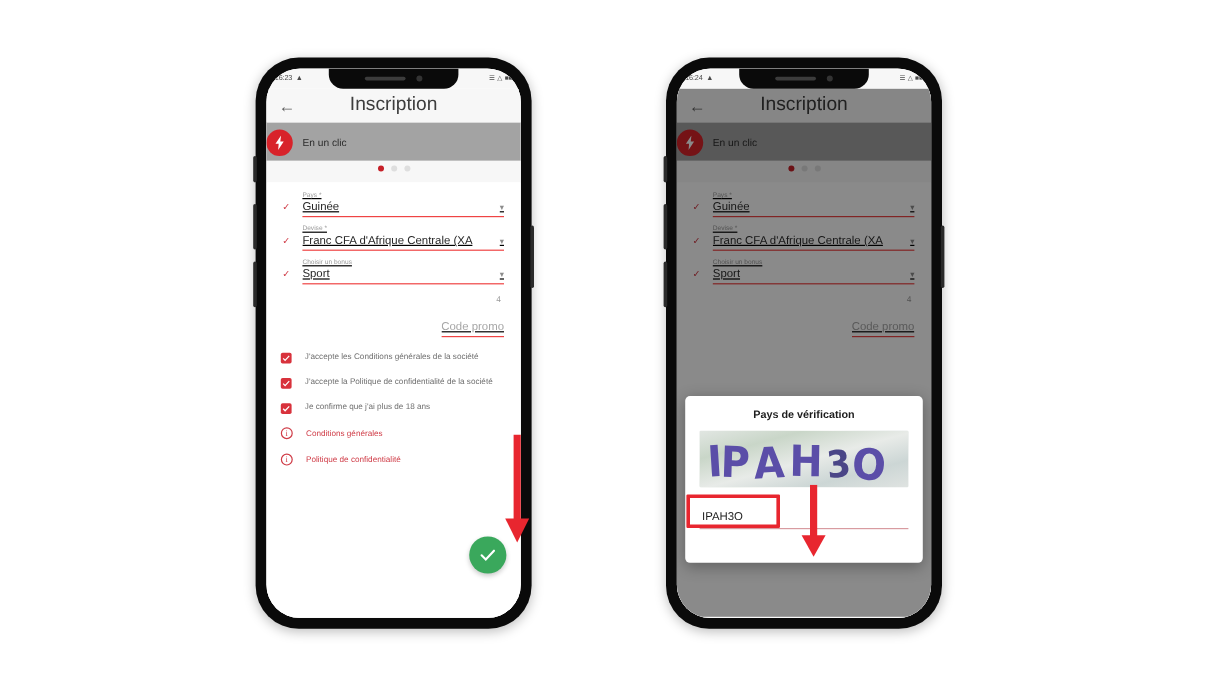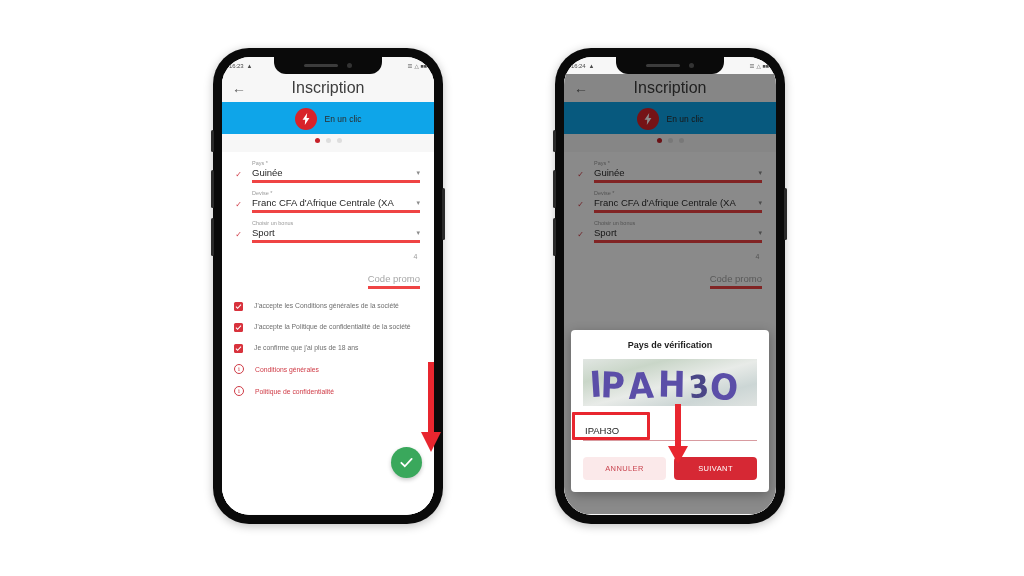--- a/index.html
+++ b/index.html
@@ -108,24 +108,24 @@
     line-height: 1;
   }
   .appbar-title {
     width: 100%;
     text-align: center;
     font-size: 16px;
     color: #3d3d3d;
   }
 
   .brandrow {
-    background: #0ea5e9;
+    background: #a3a3a3;
     display: flex;
     align-items: center;
-    justify-content: center;
+    justify-content: flex-start;
     gap: 8px;
     padding: 6px 0 4px;
     flex: none;
   }
   .brand-badge {
     width: 22px; height: 22px;
     border-radius: 50%;
     background: #d8232a;
     display: flex; align-items: center; justify-content: center;
   }
@@ -157,21 +157,21 @@
     margin-bottom: 7px;
   }
   .field-tick {
     font-size: 8px;
     color: #cf3b46;
     width: 9px;
     text-align: center;
     padding-bottom: 4px;
     flex: none;
   }
-  .field-body { flex: 1; border-bottom: 3px solid #ef4444; }
+  .field-body { flex: 1; border-bottom: 1px solid #ef4444; text-decoration: underline; }
   .field-label { font-size: 5.5px; color: #9a9a9a; margin-bottom: 1px; }
   .field-value-row { display: flex; align-items: center; justify-content: space-between; }
   .field-value {
     font-size: 9.5px;
     color: #262626;
     white-space: nowrap;
     overflow: hidden;
     padding-bottom: 2px;
   }
   .chev { font-size: 7px; color: #8c8c8c; padding-bottom: 2px; flex: none; }
@@ -577,24 +577,20 @@
                 <text x="122" y="41" fill="#4a4687" font-size="33" transform="rotate(-6 132 32)">3</text>
                 <text x="146" y="43" transform="rotate(4 160 32)">O</text>
               </g>
             </svg>
           </div>
 
           <div class="captcha-input-wrap">
             <input class="captcha-input" type="text" value="IPAH3O" style="">
           </div>
 
-          <div class="dialog-actions">
-            <button class="btn btn-cancel">ANNULER</button>
-            <button class="btn btn-next">SUIVANT</button>
-          </div>
         </div>
       </div>
 
       <div class="navbar">
         
         
         
       </div>
     </div>
   </div>

